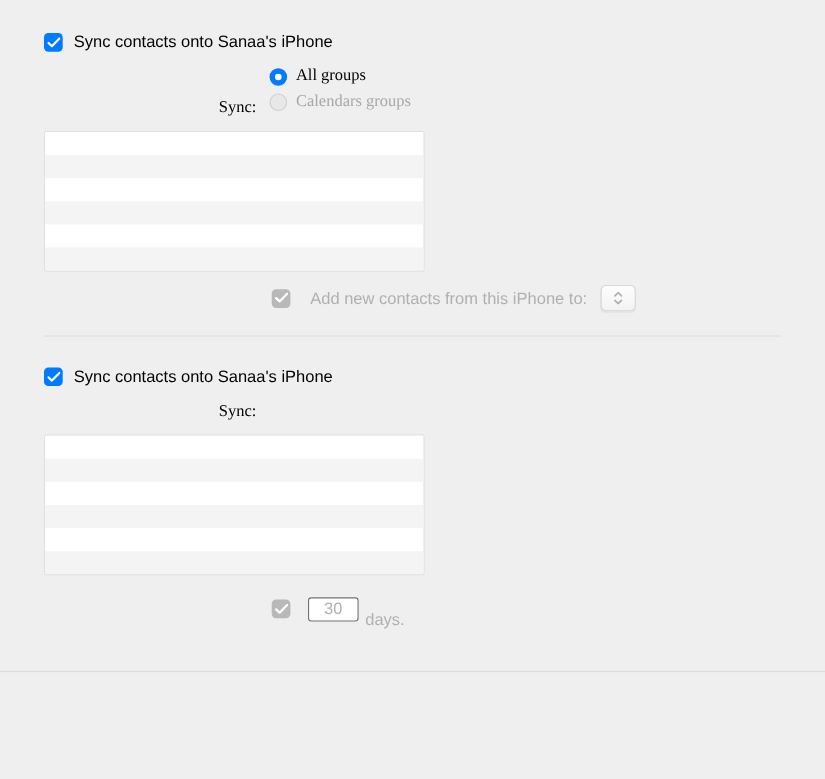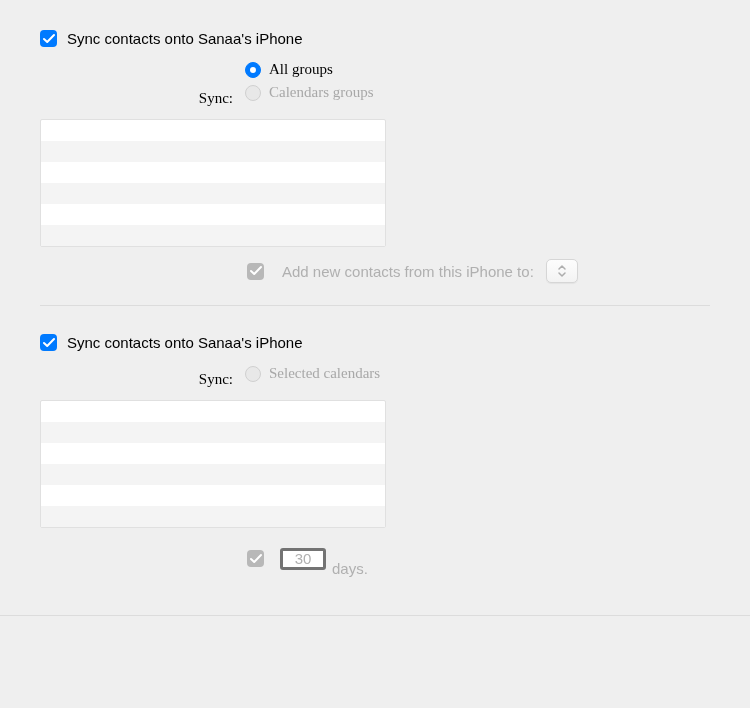--- a/index.html
+++ b/index.html
@@ -142,21 +142,21 @@
     }
     .dropdown svg {
       width: 8px;
       height: 12px;
       opacity: 0.5;
     }
     .number-input {
       width: 46px;
       height: 22px;
       background: #fff;
-      border: 3px solid #737373;
+      border: 1px solid #737373;
       border-radius: 3px;
       display: inline-flex;
       align-items: center;
       justify-content: center;
       margin: 0 6px;
       color: #b0b0b0;
       font-size: 15px;
     }
     .divider {
       height: 1px;
@@ -235,24 +235,20 @@
         <svg viewBox="0 0 12 12">
             <path d="M1 6 L4.2 9 L11 2" stroke="#fff" stroke-width="2" fill="none" stroke-linecap="round" stroke-linejoin="round"></path>
           </svg>
       </span>
       <span class="section-title">Sync contacts onto Sanaa's iPhone</span>
     </div>
 
     <div class="row">
       <div class="label-col">Sync:</div>
       <div class="value-col">
-        <div class="radio-line">
-          <span class="radio disabled"></span>
-          <span class="radio-label disabled">Selected calendars</span>
-        </div>
       </div>
     </div>
 
     <div class="row" style="margin-top:8px;">
       <div class="value-col">
         <div class="listbox">
           <div class="listbox-row"></div>
           <div class="listbox-row alt"></div>
           <div class="listbox-row"></div>
           <div class="listbox-row alt"></div>

